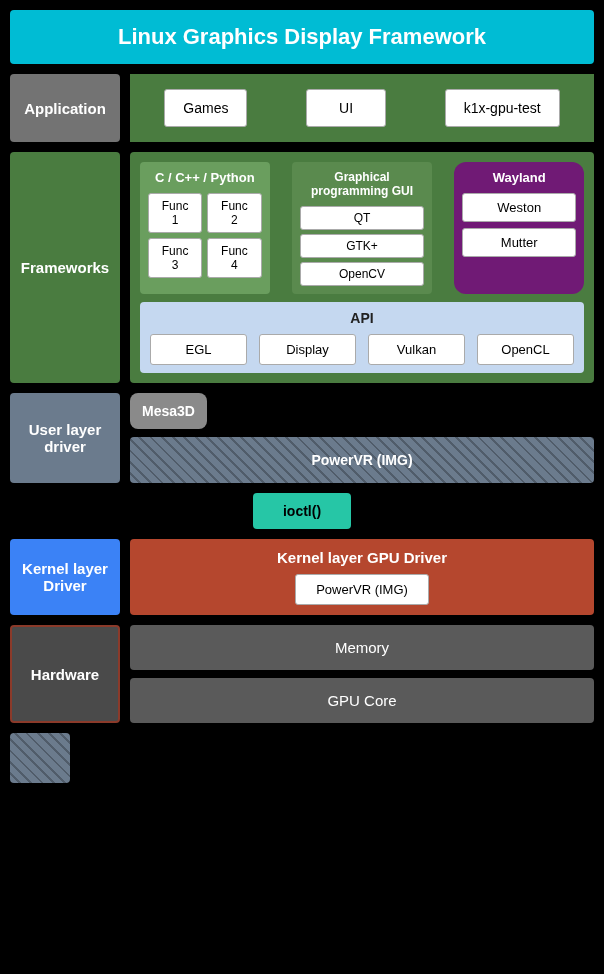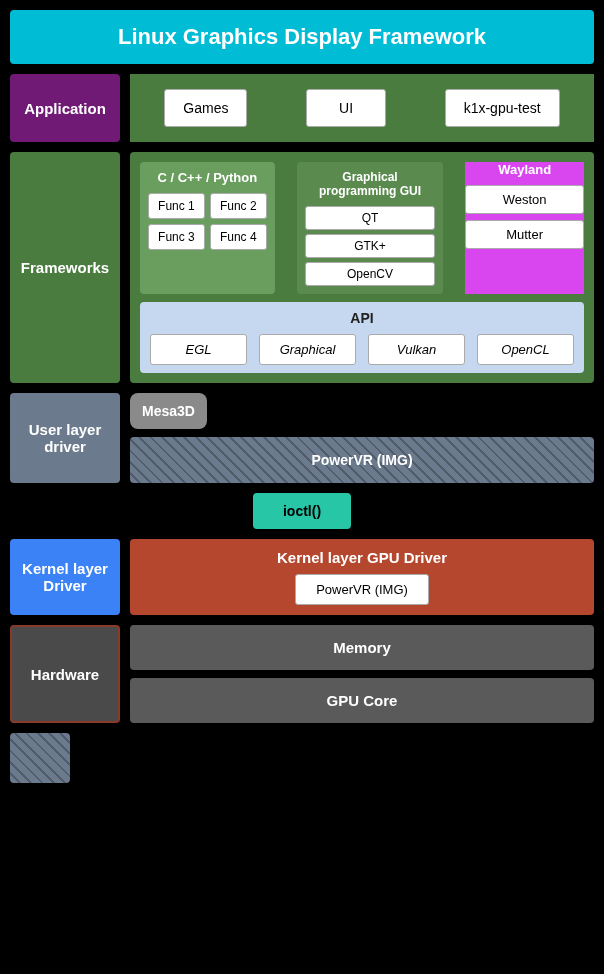--- a/index.html
+++ b/index.html
@@ -43,21 +43,21 @@
       border-radius: 4px;
       padding: 10px 5px;
     }
 
     .right-content {
       flex: 1;
       margin-left: 10px;
     }
 
     
-    .app-label { background: #701a75; }
+    .app-label { background: #737373; }
     .app-content {
       background: #4a7c40;
       border-radius: 0;
       display: flex;
       flex-direction: row;
       align-items: center;
       justify-content: space-around;
       padding: 15px 10px;
       gap: 10px;
     }
@@ -134,22 +134,23 @@
     .graphical-item {
       background: #fff;
       border: 1px solid #aaa;
       border-radius: 3px;
       padding: 4px 8px;
       font-size: 12px;
       text-align: center;
     }
 
     .wayland-block {
-      background: #d946ef;
-      border-radius: 0;
+      background: #701a75;
+      border-radius: 12px;
+      padding: 8px;
       flex: 1;
     }
     .wayland-title {
       font-size: 13px;
       font-weight: bold;
       color: #fff;
       text-align: center;
       margin-bottom: 8px;
     }
     .wayland-items {
@@ -176,21 +177,20 @@
       font-weight: bold;
       text-align: center;
       margin-bottom: 8px;
       color: #222;
     }
     .api-items {
       display: flex;
       flex-direction: row;
       gap: 12px;
       justify-content: center;
-      font-style: italic;
     }
     .api-item {
       background: #fff;
       border: 1px solid #aaa;
       border-radius: 3px;
       padding: 7px 12px;
       font-size: 13px;
       text-align: center;
       flex: 1;
     }
@@ -287,21 +287,21 @@
       display: flex;
       flex-direction: column;
       gap: 8px;
     }
     .hw-box {
       background: #5a5a5a;
       border-radius: 4px;
       padding: 14px 10px;
       text-align: center;
       color: #fff;
-      font-weight: bold;
+      font-weight: normal;
       font-size: 15px;
     }
 
     
     .bottom-hatched {
       width: 60px;
       height: 50px;
       background: #6b7b8d;
       border-radius: 4px;
       position: relative;
@@ -365,21 +365,21 @@
           <div class="wayland-item">Weston</div>
           <div class="wayland-item">Mutter</div>
         </div>
       </div>
     </div>
 
     <div class="api-block">
       <div class="api-title">API</div>
       <div class="api-items">
         <div class="api-item">EGL</div>
-        <div class="api-item">Graphical</div>
+        <div class="api-item">Display</div>
         <div class="api-item">Vulkan</div>
         <div class="api-item">OpenCL</div>
       </div>
     </div>
   </div>
 </div>
 
 <div class="row">
   <div class="left-label uld-label">User layer driver</div>
   <div class="right-content uld-content">

